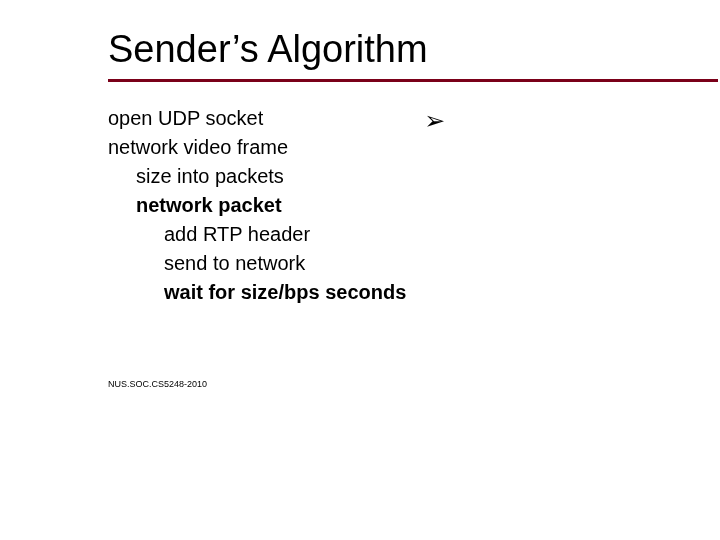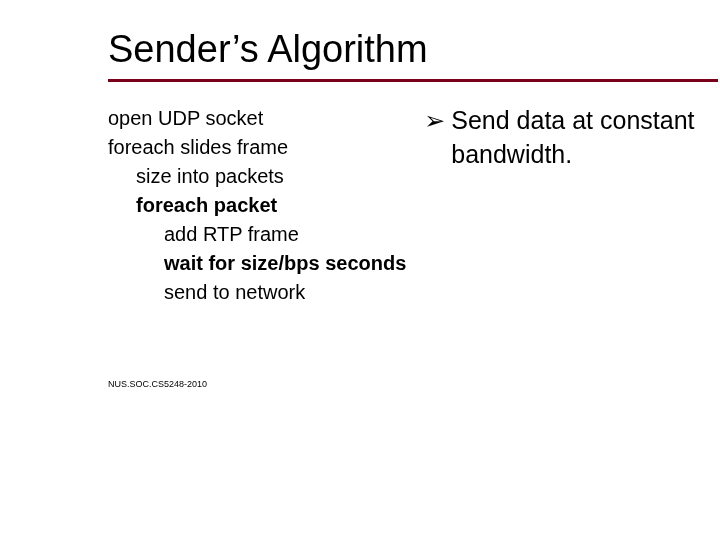--- a/index.html
+++ b/index.html
@@ -77,32 +77,31 @@
 </head>
 <body>
 
 <div class="slide">
   <h1 class="title">Sender’s Algorithm</h1>
   <hr class="rule">
 
   <div class="body">
     <div class="code-col">
       <div class="l1">open UDP socket</div>
-      <div class="l1">foreach slides frame</div>
+      <div class="l1">network video frame</div>
       <div class="l2">size into packets</div>
-      <div class="l2 bold">foreach packet</div>
-      <div class="l3">add RTP frame</div>
+      <div class="l2 bold">network packet</div>
+      <div class="l3">add RTP header</div>
+      <div class="l3">send to network</div>
       <div class="l3 bold">wait for size/bps seconds</div>
-      <div class="l3">send to network</div>
     </div>
 
     <div class="note-col">
       <div class="bullet-row">
         <span class="bullet-mark">➢</span>
-        <span>Send data at constant bandwidth.</span>
       </div>
     </div>
   </div>
 
   <div class="footer">
     <div>NUS.SOC.CS5248-2010</div>
   </div>
 </div>
 
 </body></html>

